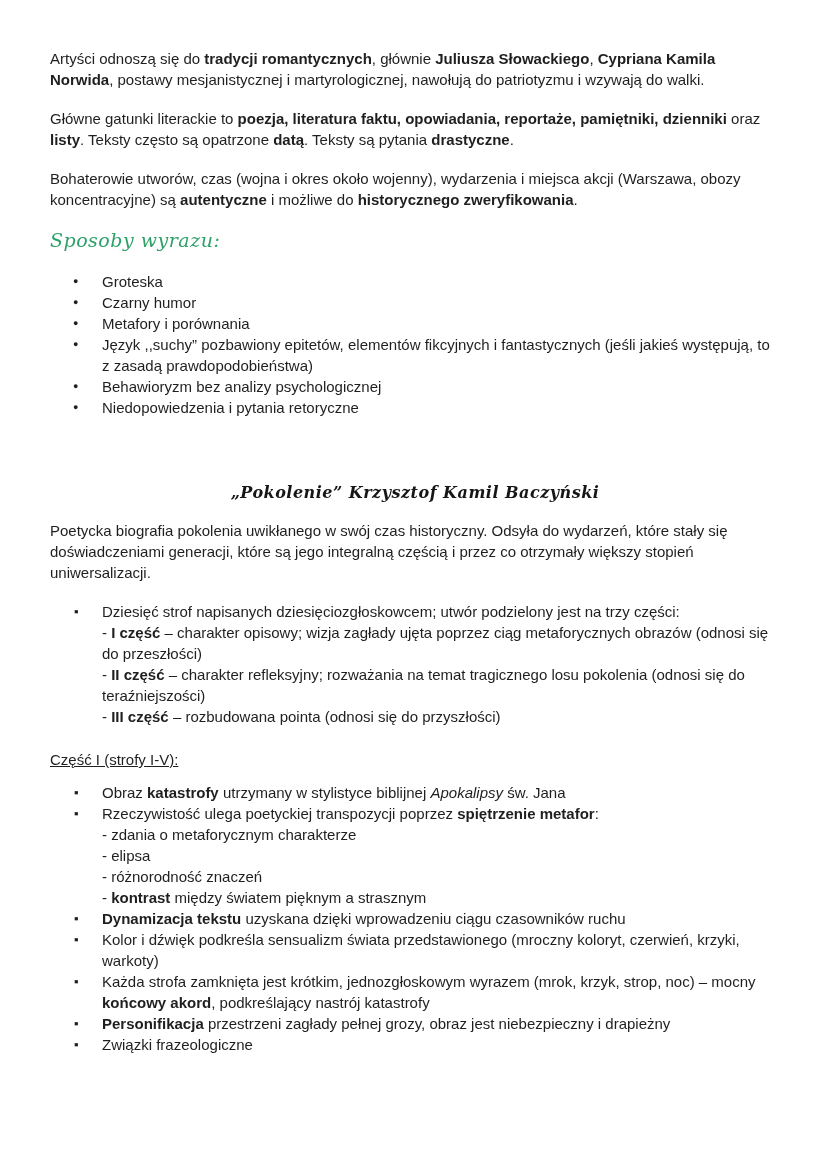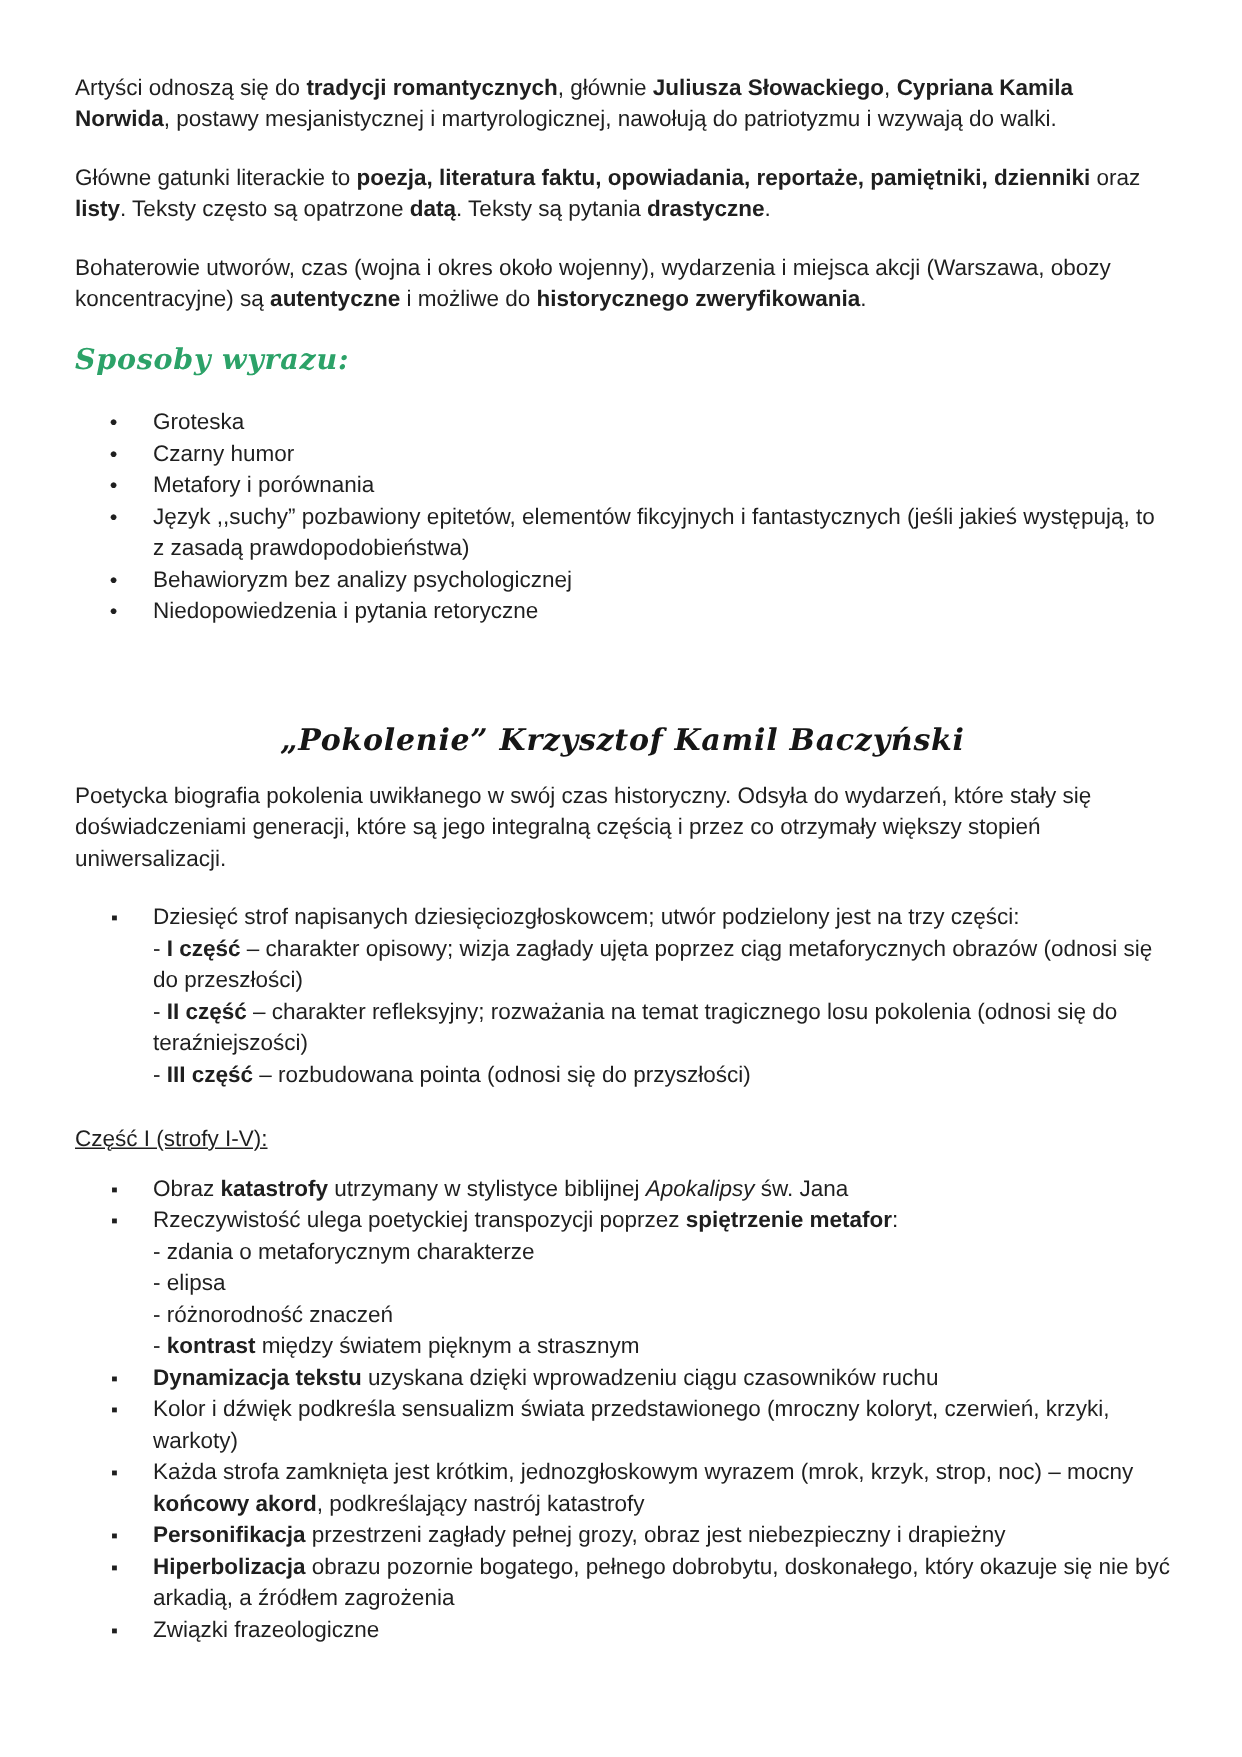--- a/index.html
+++ b/index.html
@@ -24,32 +24,32 @@
   }
   .para {
     margin: 0 0 18px 0;
   }
   .b { font-weight: 700; }
   .i { font-style: italic; }
 
   .script-heading {
     font-family: "DejaVu Serif", serif;
     font-style: italic;
-    font-weight: 700;
+    font-weight: 400;
     font-size: 19px;
     line-height: 24px;
     letter-spacing: 0.5px;
     color: var(--accent-green, #2ca268);
     margin: 14px 0 16px 0;
   }
   .script-title {
     font-family: "DejaVu Serif", serif;
     font-style: italic;
     font-weight: 700;
-    font-size: 20px;
+    font-size: 16px;
     line-height: 30px;
     letter-spacing: 0.5px;
     color: #161616;
     text-align: center;
     margin: 60px 0 12px 0;
   }
   .underline-heading {
     font-size: 15px;
     font-weight: 400;
     line-height: 21px;
@@ -126,17 +126,16 @@
       <li><span>Obraz </span><span class="b">katastrofy</span><span> utrzymany w stylistyce biblijnej </span><span class="i">Apokalipsy</span><span> św. Jana</span></li>
       <li><span>Rzeczywistość ulega poetyckiej transpozycji poprzez </span><span class="b">spiętrzenie metafor</span><span>:
 - zdania o metaforycznym charakterze
 - elipsa
 - różnorodność znaczeń
 - </span><span class="b">kontrast</span><span> między światem pięknym a strasznym</span></li>
       <li><span class="b">Dynamizacja tekstu</span><span> uzyskana dzięki wprowadzeniu ciągu czasowników ruchu</span></li>
       <li><span>Kolor i dźwięk podkreśla sensualizm świata przedstawionego (mroczny koloryt, czerwień, krzyki, warkoty)</span></li>
       <li><span>Każda strofa zamknięta jest krótkim, jednozgłoskowym wyrazem (mrok, krzyk, strop, noc) – mocny </span><span class="b">końcowy akord</span><span>, podkreślający nastrój katastrofy</span></li>
       <li><span class="b">Personifikacja</span><span> przestrzeni zagłady pełnej grozy, obraz jest niebezpieczny i drapieżny</span></li>
-      <li><span class="b">Hiperbolizacja</span><span> obrazu pozornie bogatego, pełnego dobrobytu, doskonałego, który okazuje się nie być arkadią, a źródłem zagrożenia</span></li>
       <li><span>Związki frazeologiczne</span></li>
     </ul>
 
 </div>
 
 </body></html>

